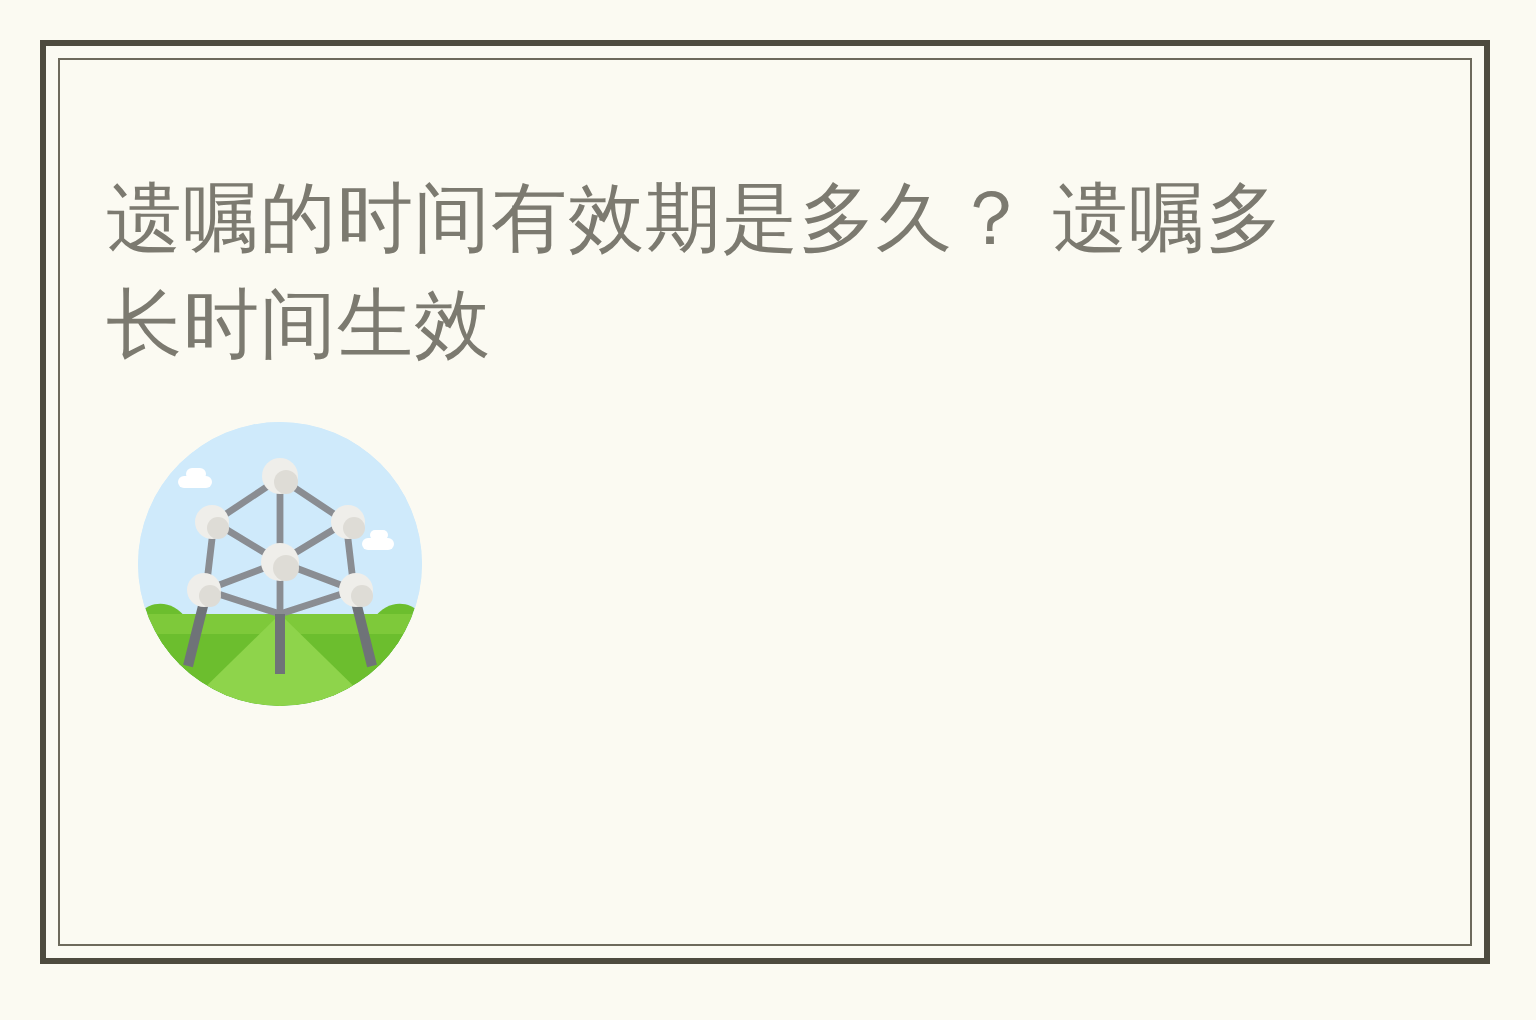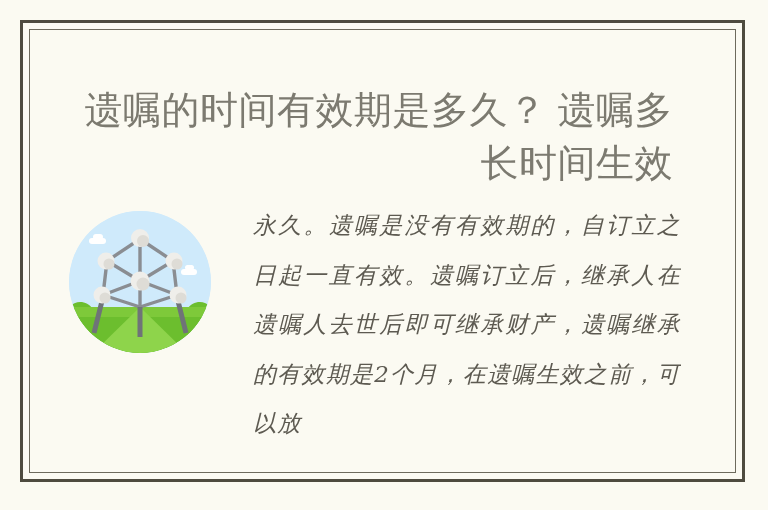--- a/index.html
+++ b/index.html
@@ -58,21 +58,20 @@
     left: 30px;
     top: 36px;
     width: 620px;
     color: #7c7a70;
     font-size: 38px;
     line-height: 53px;
     letter-spacing: 0.5px;
     font-weight: 400;
     font-family: "Liberation Sans", "DejaVu Sans", sans-serif;
     white-space: pre-wrap;
-    text-align: right;
   }
 
   
   #article-body {
     position: absolute;
     left: 30px;
     top: 172px;
     right: 14px;
     bottom: 8px;
   }
@@ -183,18 +182,17 @@
                 <circle cx="36" cy="87" r="5.5" fill="#dedcd6"></circle>
                 <circle cx="109" cy="84" r="8.5" fill="#efeeea"></circle>
                 <circle cx="112" cy="87" r="5.5" fill="#dedcd6"></circle>
                 <circle cx="71" cy="70" r="9.5" fill="#efeeea"></circle>
                 <circle cx="74" cy="73" r="6.5" fill="#dedcd6"></circle>
               </g>
             </g>
           </svg>
         </div>
 
-        <div id="article-text">永久。遗嘱是没有有效期的，自订立之日起一直有效。遗嘱订立后，继承人在遗嘱人去世后即可继承财产，遗嘱继承的有效期是2个月，在遗嘱生效之前，可以放</div>
 
       </div>
     </div>
   </div>
 </div>
 
 </body></html>

